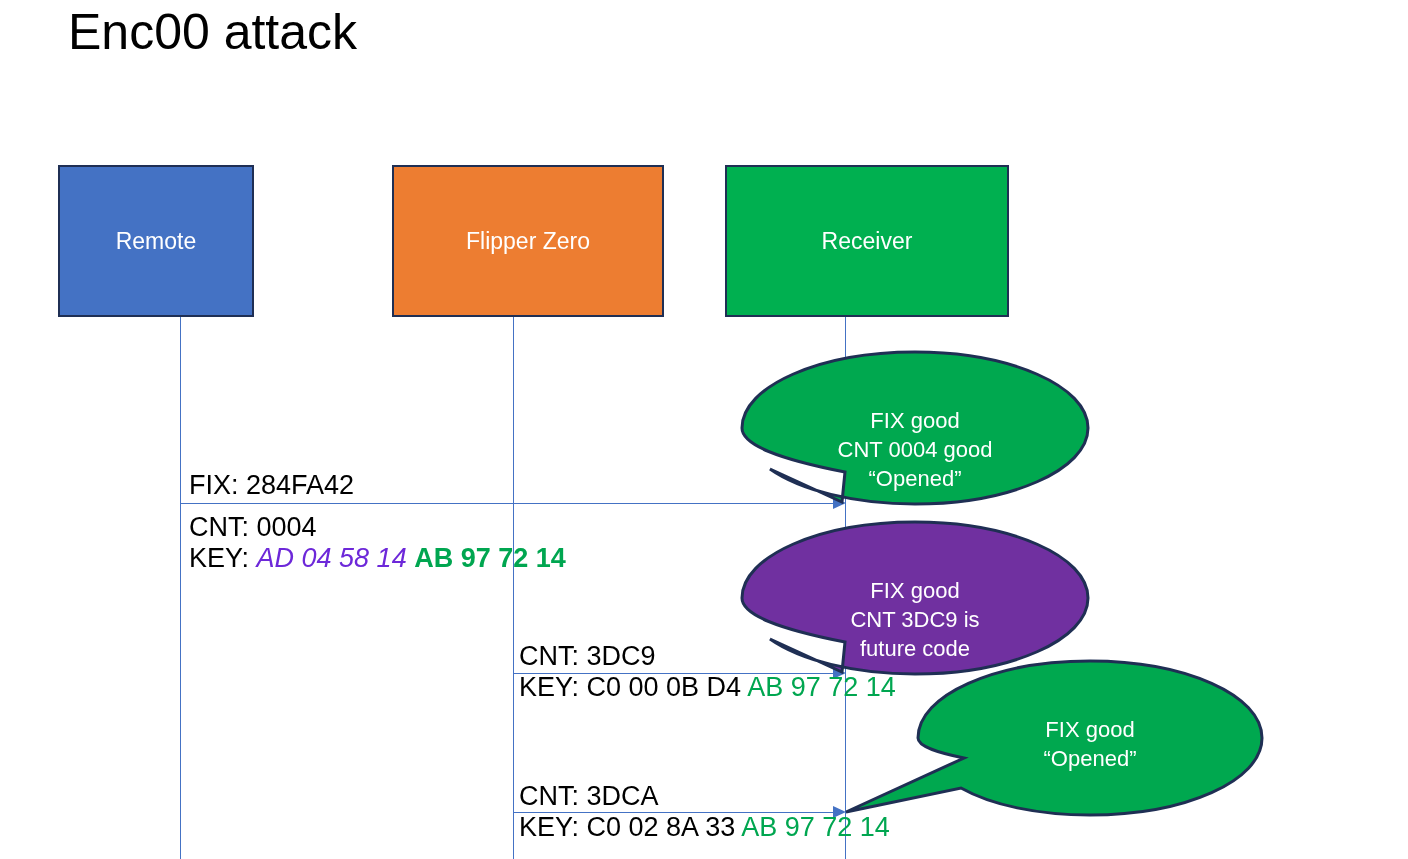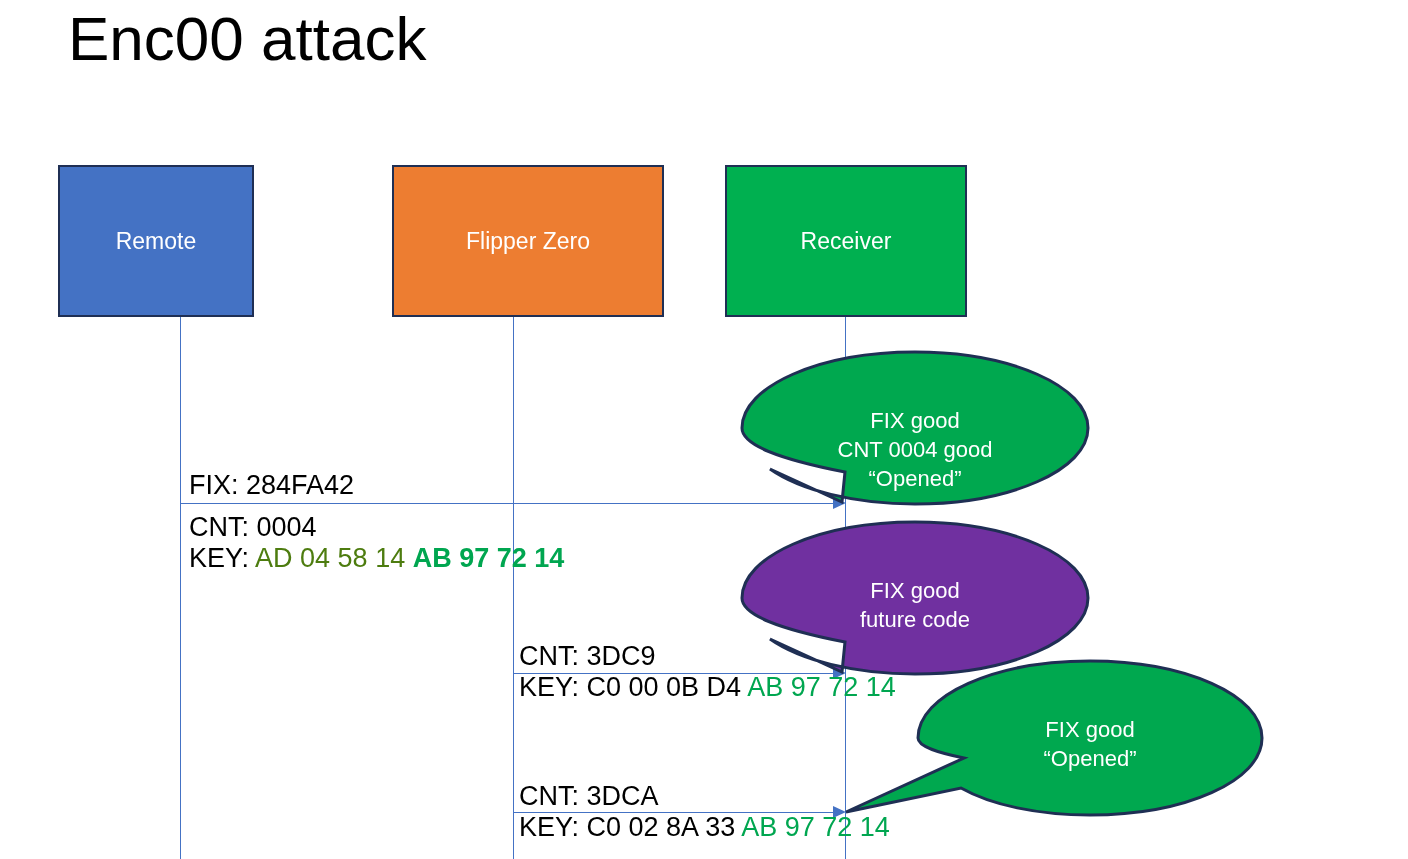--- a/index.html
+++ b/index.html
@@ -14,21 +14,21 @@
     position: relative;
     width: 1408px;
     height: 859px;
     background: #ffffff;
     overflow: hidden;
   }
   #title {
     position: absolute;
     left: 68px;
     top: 2px;
-    font-size: 62px;
+    font-size: 50px;
     font-weight: 400;
     color: #000000;
     letter-spacing: 0px;
     line-height: 1.2;
     white-space: nowrap;
   }
   .actor-box {
     position: absolute;
     box-sizing: border-box;
     border: 2px solid #1f2f54;
@@ -62,21 +62,21 @@
   }
   .msg-text {
     position: absolute;
     font-size: 27px;
     color: #000000;
     white-space: nowrap;
     line-height: 1.15;
   }
   .green { color: #00a650; }
   .green-b { color: #00a650; font-weight: bold; }
-  .red-b { color: #4d7c0f; }
+  .red-b { color: #6d28d9; font-style: italic; }
 
   .bubble {
     position: absolute;
   }
   .bubble svg { display: block; overflow: visible; }
   .bubble-text {
     position: absolute;
     left: 0;
     top: 0;
     width: 100%;
@@ -94,21 +94,21 @@
 <div id="canvas">
 
   <div id="title">Enc00 attack</div>
 
   <div class="actor-box" style="left:58px; top:165px; width:196px; height:152px; background:#4472C4;">
     <span class="actor-label">Remote</span>
   </div>
   <div class="actor-box" style="left:392px; top:165px; width:272px; height:152px; background:#ED7D31;">
     <span class="actor-label">Flipper Zero</span>
   </div>
-  <div class="actor-box" style="left:725px; top:165px; width:242px; height:152px; background:#00B050;">
+  <div class="actor-box" style="left:725px; top:165px; width:284px; height:152px; background:#00B050;">
     <span class="actor-label">Receiver</span>
   </div>
 
   <div class="lifeline" style="left:180px; top:317px; height:542px;"></div>
   <div class="lifeline" style="left:513px; top:317px; height:542px;"></div>
   <div class="lifeline" style="left:845px; top:317px; height:542px;"></div>
 
   <div class="msg-line" style="left:180px; top:503px; width:660px;"></div>
   <div class="arrowhead" style="left:833px; top:497px;"></div>
 
@@ -153,20 +153,21 @@
       <div>“Opened”</div>
     </div>
   </div>
 
   <div class="bubble" style="left:742px; top:522px; width:346px; height:152px;">
     <svg width="346" height="152" viewBox="0 0 346 152">
       <path d="M 173 0 C 268 0 346 34 346 76 C 346 118 268 152 173 152 C 112 152 58 138 28 117 L 100 150 L 103 120 C 37 107 0 93 0 76 C 0 34 78 0 173 0 Z" fill="#7030A0" stroke="#1F2F54" stroke-width="3"></path>
     </svg>
     <div class="bubble-text" style="top:18px;">
       <div>FIX good</div>
+      <div>CNT 3DC9 is</div>
       <div>future code</div>
     </div>
   </div>
 
   <div class="bubble" style="left:918px; top:661px; width:344px; height:155px;">
     <svg width="344" height="155" viewBox="0 0 344 155">
       <path d="M 172 0 C 267 0 344 34 344 77 C 344 120 267 154 172 154 C 120 154 73 144 43 127 L -72 151 L 46 97 C 22 92 0 86 0 77 C 0 34 77 0 172 0 Z" fill="#00A84F" stroke="#1F2F54" stroke-width="3"></path>
     </svg>
     <div class="bubble-text" style="top:18px;">
       <div>FIX good</div>

